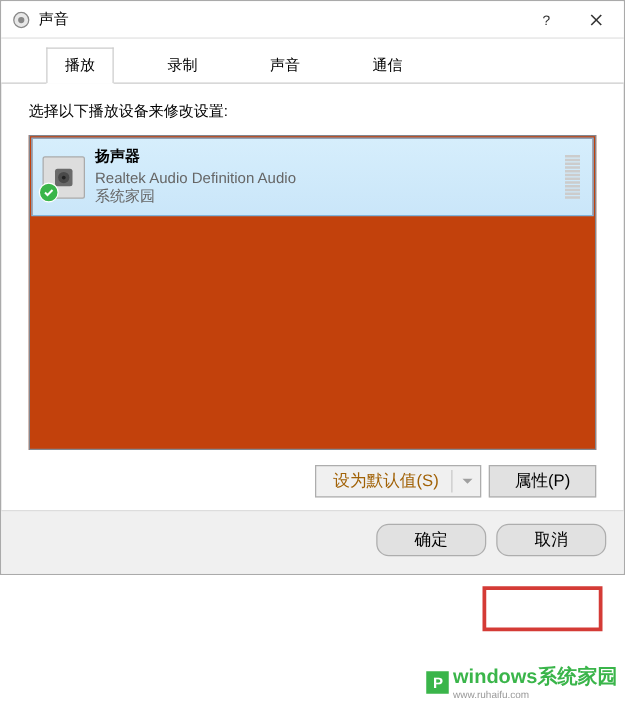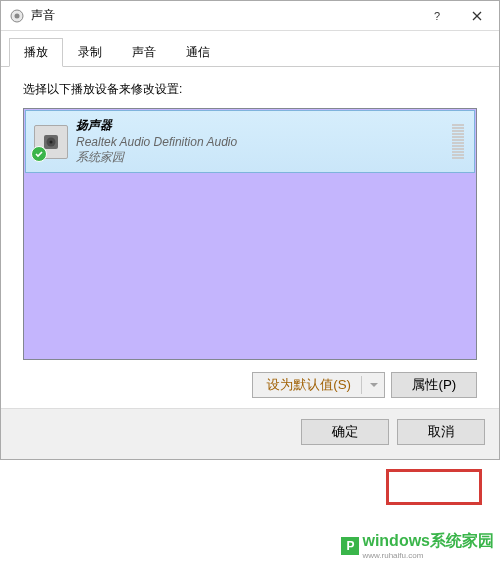--- a/index.html
+++ b/index.html
@@ -47,39 +47,39 @@
   background: #fff;
 }
 .tab {
   padding: 5px 14px;
   border: 1px solid transparent;
   border-bottom: none;
   cursor: pointer;
   color: #000;
   position: relative;
   top: 1px;
+  margin-left: 28px;
 }
 .tab.active {
   border-color: #ccc;
   background: #fff;
   border-bottom: 1px solid #fff;
 }
 .content {
   flex: 1;
   padding: 14px 22px 10px 22px;
   display: flex;
   flex-direction: column;
 }
 .instruction { margin-bottom: 10px; }
 .devicelist {
   flex: 1;
   border: 1px solid #828790;
-  background: #c4b5fd;
+  background: #c2410c;
   overflow: hidden;
-  font-style: italic;
 }
 .device {
   display: flex;
   align-items: center;
   padding: 6px 8px;
   background: linear-gradient(#d6eefc, #cae6f9);
   border: 1px solid #7eb4dc;
   margin: 1px;
 }
 .device-icon {
@@ -152,21 +152,21 @@
 }
 .footer {
   padding: 10px 14px 14px 14px;
   display: flex;
   justify-content: flex-end;
   align-items: center;
   gap: 8px;
   background: #f0f0f0;
   border-top: 1px solid #ddd;
 }
-.footer .btn { min-width: 88px; }
+.footer .btn { min-width: 88px; border-radius: 10px; }
 .watermark {
   position: absolute;
   bottom: 0; right: 0;
   display: flex; align-items: center;
   padding: 2px 6px;
 }
 .watermark .flag {
   width: 18px; height: 18px;
   background: #3ab54a;
   margin-right: 3px;

